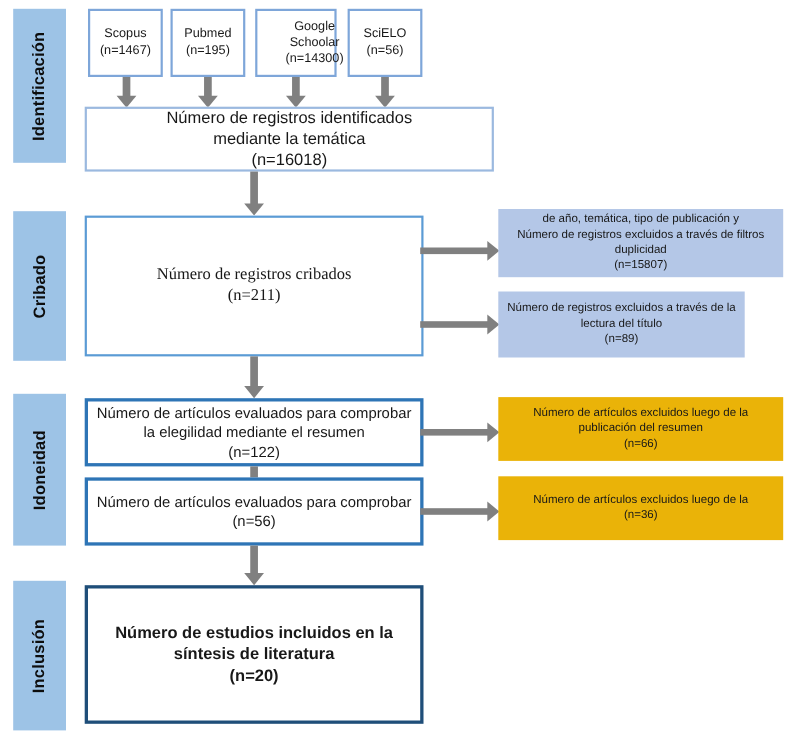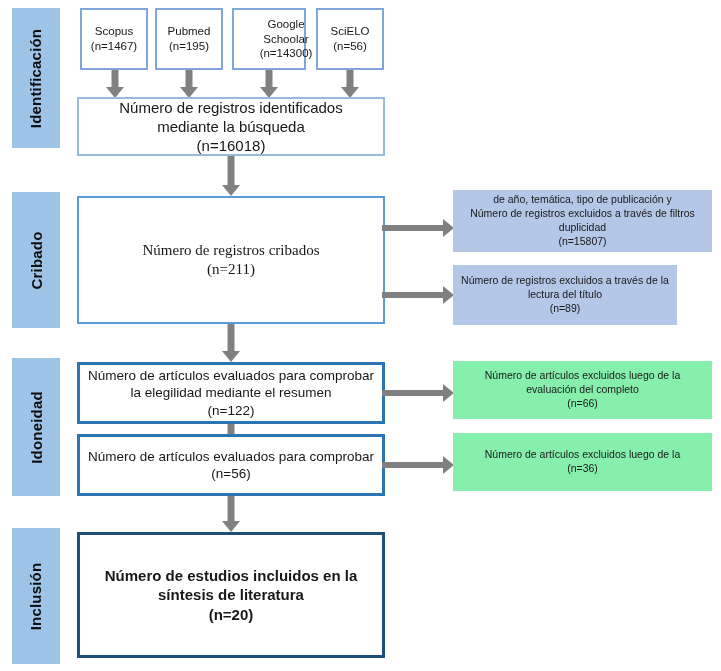--- a/index.html
+++ b/index.html
@@ -78,21 +78,21 @@
     box-sizing: border-box;
     display: flex;
     align-items: center;
     justify-content: center;
     text-align: center;
     font-size: 10.5px;
     line-height: 1.32;
     border: none;
   }
   .excl-light { background: #B4C7E7; }
-  .excl-dark  { background: #86efac; }
+  .excl-dark  { background: #eab308; }
 
   
   .arrow-v, .arrow-h {
     position: absolute;
   }
   .arrow-v .shaft {
     position: absolute;
     left: 50%;
     top: 0;
     transform: translateX(-50%);
@@ -189,24 +189,24 @@
   </div>
   <div class="arrow-v" style="left:259px; top:70px; width:20px; height:28px;">
     <div class="shaft" style="height:18px;"></div>
       <div class="head"></div>
   </div>
   <div class="arrow-v" style="left:340px; top:70px; width:20px; height:28px;">
     <div class="shaft" style="height:18px;"></div>
       <div class="head"></div>
   </div>
 
-  <div class="box box-identified" style="left:77px; top:97px; width:308px; height:59px;">
+  <div class="box box-identified" style="left:77px; top:97px; width:372px; height:59px;">
     <div class="txt">
       <div>Número de registros identificados</div>
-      <div>mediante la búsqueda</div>
+      <div>mediante la temática</div>
       <div>(n=16018)</div>
     </div>
   </div>
 
   <div class="arrow-v" style="left:221px; top:156px; width:20px; height:40px;">
     <div class="shaft" style="height:30px;"></div>
       <div class="head"></div>
   </div>
 
   <div class="box box-screened" style="left:77px; top:196px; width:308px; height:128px;">
@@ -256,21 +256,21 @@
   </div>
 
   <div class="arrow-h" style="left:382px; top:383px; width:72px; height:20px;">
     <div class="shaft" style="width:62px;"></div>
       <div class="head"></div>
   </div>
 
   <div class="box-excluded excl-dark" style="left:453px; top:361px; width:259px; height:58px;">
     <div class="txt">
       <div>Número de artículos excluidos luego de la</div>
-      <div>evaluación del completo</div>
+      <div>publicación del resumen</div>
       <div>(n=66)</div>
     </div>
   </div>
 
   <div class="arrow-v" style="left:221px; top:424px; width:20px; height:28px;">
     <div class="shaft" style="height:18px;"></div>
       <div class="head"></div>
   </div>
 
   <div class="box box-eligibility" style="left:77px; top:434px; width:308px; height:62px;">

